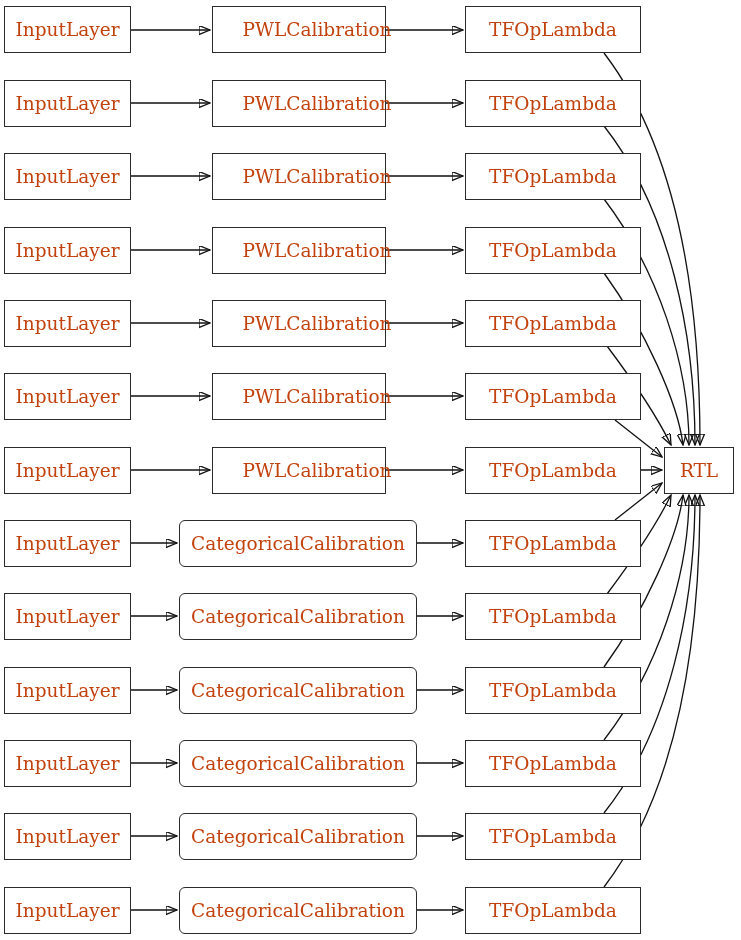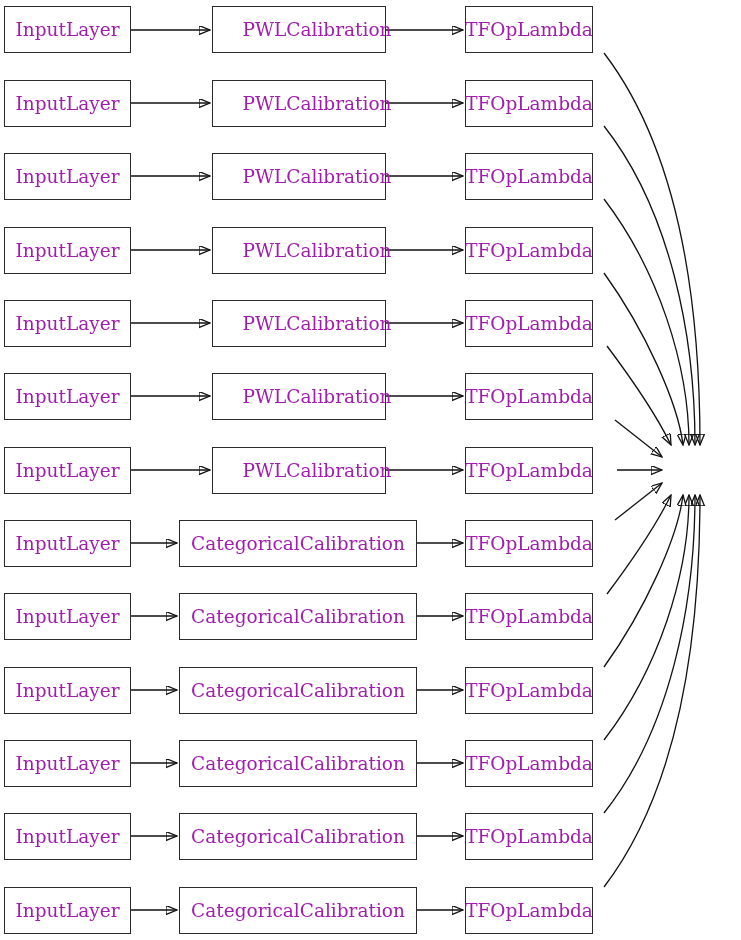--- a/index.html
+++ b/index.html
@@ -15,29 +15,29 @@
   .node {
     position: absolute;
     height: 47px;
     box-sizing: border-box;
     background: #ffffff;
     border: 1px solid #2b2b2b;
     display: flex;
     align-items: center;
     justify-content: center;
     font-size: 18.5px;
-    color: #a21caf;
+    color: #c2410c;
     white-space: nowrap;
     z-index: 2;
   }
   
   .col-input { left: 4px;   width: 127px; }
   .col-pwl   { left: 212px; width: 174px; padding-left: 36px; }
-  .col-cat   { left: 179px; width: 238px; }
-  .col-tfop  { left: 465px; width: 128px; }
+  .col-cat   { left: 179px; width: 238px; border-radius: 6px; }
+  .col-tfop  { left: 465px; width: 176px; }
   .col-rtl   { left: 664px; width: 70px;  }
   
   .r0  { top: 6px;   }
   .r1  { top: 80px;  }
   .r2  { top: 153px; }
   .r3  { top: 227px; }
   .r4  { top: 300px; }
   .r5  { top: 373px; }
   .r6  { top: 447px; }
   .r7  { top: 520px; }
@@ -228,14 +228,17 @@
   <div class="node col-input r12">
       <span>InputLayer</span>
     </div>
   <div class="node col-cat r12">
       <span>CategoricalCalibration</span>
     </div>
   <div class="node col-tfop r12">
       <span>TFOpLambda</span>
     </div>
 
+  <div class="node col-rtl r6">
+      <span>RTL</span>
+    </div>
 
 </div>
 
 </body></html>

